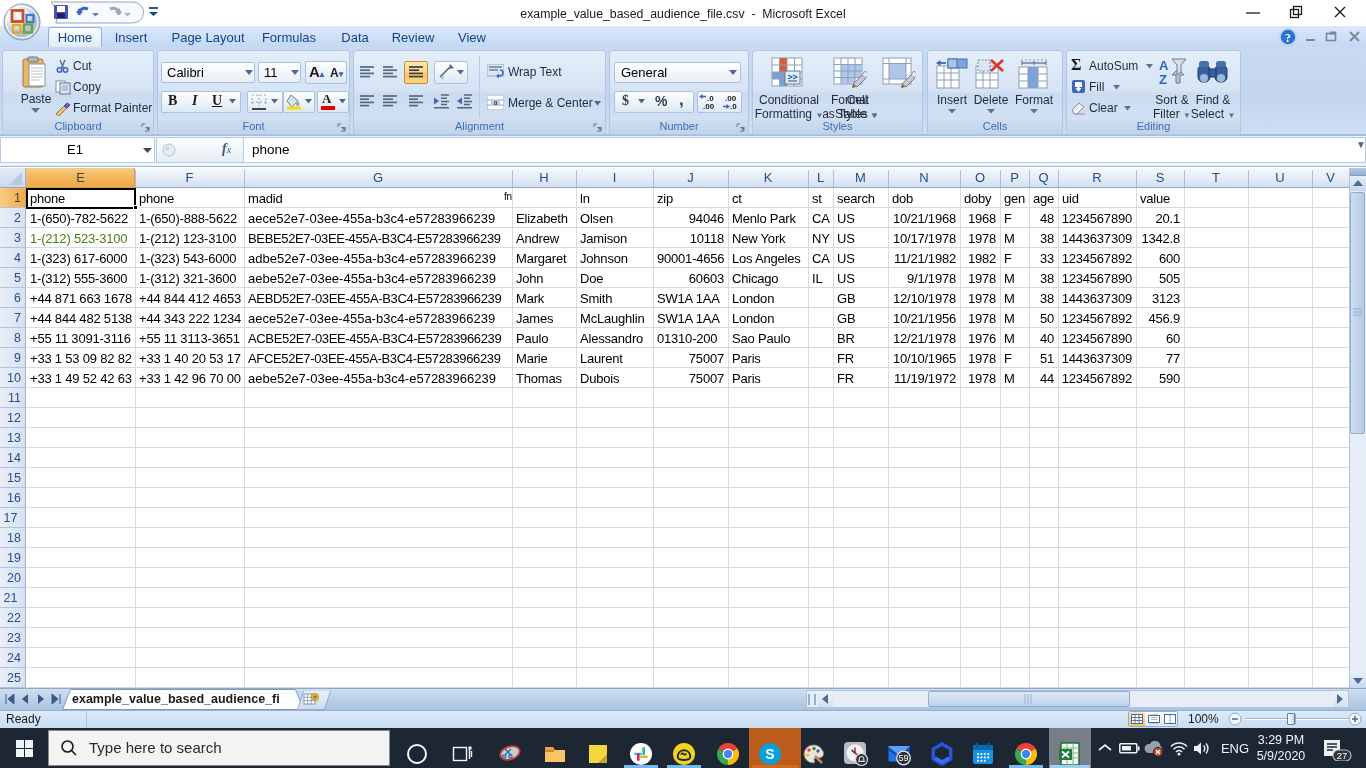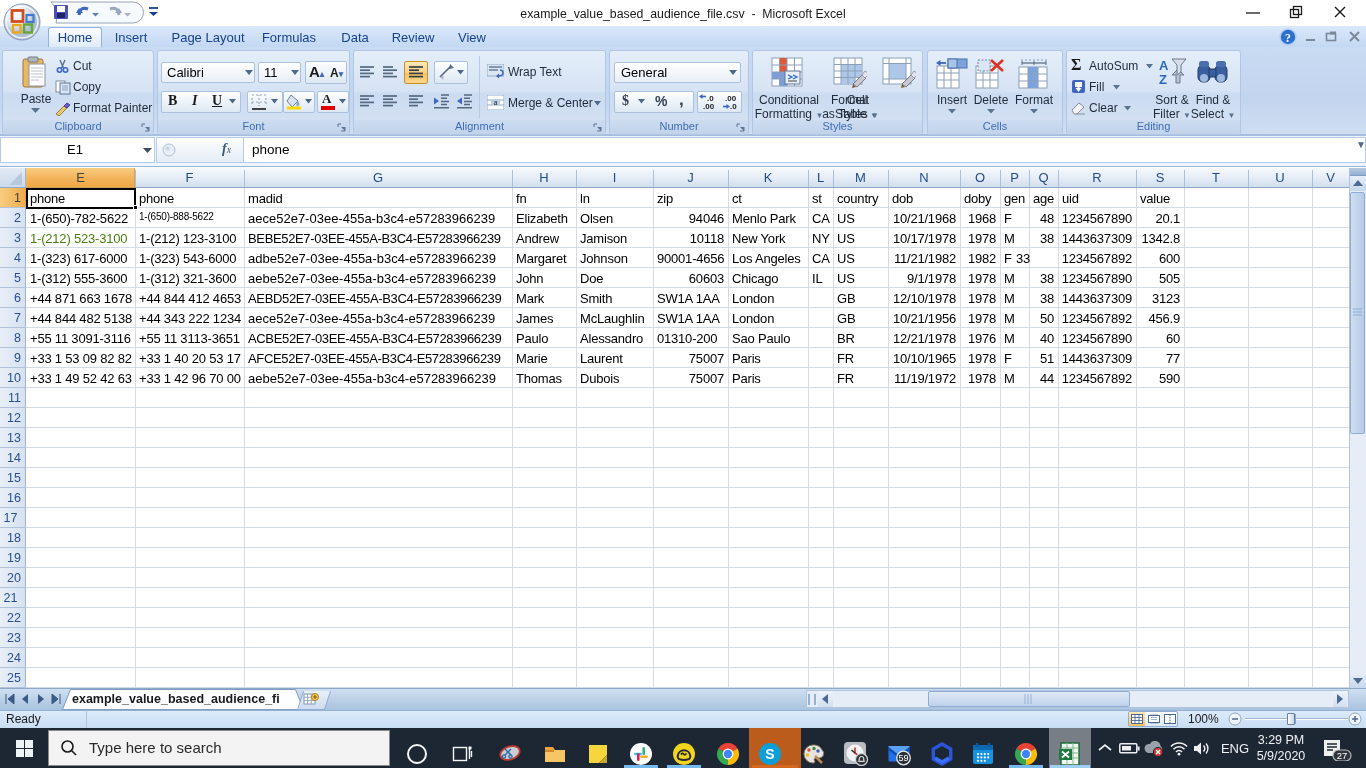--- a/index.html
+++ b/index.html
@@ -504,34 +504,34 @@
 <div class="a" style="left:0;top:611px;width:21px;text-align:right;font-size:12.5px;color:#26508e">22</div>
 <div class="a" style="left:0;top:647px;width:26px;height:1px;background:#b2c2da"></div>
 <div class="a" style="left:0;top:631px;width:21px;text-align:right;font-size:12.5px;color:#26508e">23</div>
 <div class="a" style="left:0;top:667px;width:26px;height:1px;background:#b2c2da"></div>
 <div class="a" style="left:0;top:651px;width:21px;text-align:right;font-size:12.5px;color:#26508e">24</div>
 <div class="a" style="left:0;top:687px;width:26px;height:1px;background:#b2c2da"></div>
 <div class="a" style="left:0;top:671px;width:21px;text-align:right;font-size:12.5px;color:#26508e">25</div>
 <div class="a" style="left:30px;top:191px;text-align:left;font-size:13px;color:#000;white-space:nowrap;letter-spacing:-0.2px">phone</div>
 <div class="a" style="left:139px;top:191px;text-align:left;font-size:13px;color:#000;white-space:nowrap;letter-spacing:-0.2px">phone</div>
 <div class="a" style="left:248px;top:191px;text-align:left;font-size:13px;color:#000;white-space:nowrap;letter-spacing:-0.2px">madid</div>
-<div class="a" style="left:516px;top:191px;text-align:left;font-size:13px;color:#000;white-space:nowrap;letter-spacing:-0.2px">fn</div>
+<div class="a" style="left:504px;top:191px;text-align:left;font-size:10px;color:#000;white-space:nowrap;letter-spacing:-0.2px">fn</div>
 <div class="a" style="left:580px;top:191px;text-align:left;font-size:13px;color:#000;white-space:nowrap;letter-spacing:-0.2px">ln</div>
 <div class="a" style="left:657px;top:191px;text-align:left;font-size:13px;color:#000;white-space:nowrap;letter-spacing:-0.2px">zip</div>
 <div class="a" style="left:732px;top:191px;text-align:left;font-size:13px;color:#000;white-space:nowrap;letter-spacing:-0.2px">ct</div>
 <div class="a" style="left:812px;top:191px;text-align:left;font-size:13px;color:#000;white-space:nowrap;letter-spacing:-0.2px">st</div>
-<div class="a" style="left:837px;top:191px;text-align:left;font-size:13px;color:#000;white-space:nowrap;letter-spacing:-0.2px">country</div>
+<div class="a" style="left:837px;top:191px;text-align:left;font-size:13px;color:#000;white-space:nowrap;letter-spacing:-0.2px">search</div>
 <div class="a" style="left:892px;top:191px;text-align:left;font-size:13px;color:#000;white-space:nowrap;letter-spacing:-0.2px">dob</div>
 <div class="a" style="left:964px;top:191px;text-align:left;font-size:13px;color:#000;white-space:nowrap;letter-spacing:-0.2px">doby</div>
 <div class="a" style="left:1004px;top:191px;text-align:left;font-size:13px;color:#000;white-space:nowrap;letter-spacing:-0.2px">gen</div>
 <div class="a" style="left:1033px;top:191px;text-align:left;font-size:13px;color:#000;white-space:nowrap;letter-spacing:-0.2px">age</div>
 <div class="a" style="left:1062px;top:191px;text-align:left;font-size:13px;color:#000;white-space:nowrap;letter-spacing:-0.2px">uid</div>
 <div class="a" style="left:1140px;top:191px;text-align:left;font-size:13px;color:#000;white-space:nowrap;letter-spacing:-0.2px">value</div>
 <div class="a" style="left:30px;top:211px;text-align:left;font-size:13px;color:#000;white-space:nowrap;letter-spacing:-0.2px">1-(650)-782-5622</div>
-<div class="a" style="left:139px;top:211px;text-align:left;font-size:10px;color:#000;white-space:nowrap;letter-spacing:-0.2px">1-(650)-888-5622</div>
+<div class="a" style="left:139px;top:211px;text-align:left;font-size:13px;color:#000;white-space:nowrap;letter-spacing:-0.2px">1-(650)-888-5622</div>
 <div class="a" style="left:248px;top:211px;text-align:left;font-size:13px;color:#000;white-space:nowrap;letter-spacing:0px">aece52e7-03ee-455a-b3c4-e57283966239</div>
 <div class="a" style="left:516px;top:211px;text-align:left;font-size:13px;color:#000;white-space:nowrap;letter-spacing:-0.2px">Elizabeth</div>
 <div class="a" style="left:580px;top:211px;text-align:left;font-size:13px;color:#000;white-space:nowrap;letter-spacing:-0.2px">Olsen</div>
 <div class="a" style="left:655px;top:211px;width:69px;text-align:right;font-size:13px;color:#000;white-space:nowrap;letter-spacing:-0.2px">94046</div>
 <div class="a" style="left:732px;top:211px;text-align:left;font-size:13px;color:#000;white-space:nowrap;letter-spacing:-0.2px">Menlo Park</div>
 <div class="a" style="left:812px;top:211px;text-align:left;font-size:13px;color:#000;white-space:nowrap;letter-spacing:-0.2px">CA</div>
 <div class="a" style="left:837px;top:211px;text-align:left;font-size:13px;color:#000;white-space:nowrap;letter-spacing:-0.2px">US</div>
 <div class="a" style="left:890px;top:211px;width:66px;text-align:right;font-size:13px;color:#000;white-space:nowrap;letter-spacing:-0.2px">10/21/1968</div>
 <div class="a" style="left:962px;top:211px;width:34px;text-align:right;font-size:13px;color:#000;white-space:nowrap;letter-spacing:-0.2px">1968</div>
 <div class="a" style="left:1004px;top:211px;text-align:left;font-size:13px;color:#000;white-space:nowrap;letter-spacing:-0.2px">F</div>
@@ -558,21 +558,21 @@
 <div class="a" style="left:248px;top:251px;text-align:left;font-size:13px;color:#000;white-space:nowrap;letter-spacing:0px">adbe52e7-03ee-455a-b3c4-e57283966239</div>
 <div class="a" style="left:516px;top:251px;text-align:left;font-size:13px;color:#000;white-space:nowrap;letter-spacing:-0.2px">Margaret</div>
 <div class="a" style="left:580px;top:251px;text-align:left;font-size:13px;color:#000;white-space:nowrap;letter-spacing:-0.2px">Johnson</div>
 <div class="a" style="left:657px;top:251px;text-align:left;font-size:13px;color:#000;white-space:nowrap;letter-spacing:-0.2px">90001-4656</div>
 <div class="a" style="left:732px;top:251px;text-align:left;font-size:13px;color:#000;white-space:nowrap;letter-spacing:-0.2px">Los Angeles</div>
 <div class="a" style="left:812px;top:251px;text-align:left;font-size:13px;color:#000;white-space:nowrap;letter-spacing:-0.2px">CA</div>
 <div class="a" style="left:837px;top:251px;text-align:left;font-size:13px;color:#000;white-space:nowrap;letter-spacing:-0.2px">US</div>
 <div class="a" style="left:890px;top:251px;width:66px;text-align:right;font-size:13px;color:#000;white-space:nowrap;letter-spacing:-0.2px">11/21/1982</div>
 <div class="a" style="left:962px;top:251px;width:34px;text-align:right;font-size:13px;color:#000;white-space:nowrap;letter-spacing:-0.2px">1982</div>
 <div class="a" style="left:1004px;top:251px;text-align:left;font-size:13px;color:#000;white-space:nowrap;letter-spacing:-0.2px">F</div>
-<div class="a" style="left:1007px;top:251px;width:23px;text-align:right;font-size:13px;color:#000;white-space:nowrap;letter-spacing:-0.2px">33</div>
+<div class="a" style="left:1031px;top:251px;width:23px;text-align:right;font-size:13px;color:#000;white-space:nowrap;letter-spacing:-0.2px">33</div>
 <div class="a" style="left:1060px;top:251px;width:72px;text-align:right;font-size:13px;color:#000;white-space:nowrap;letter-spacing:-0.2px">1234567892</div>
 <div class="a" style="left:1138px;top:251px;width:42px;text-align:right;font-size:13px;color:#000;white-space:nowrap;letter-spacing:-0.2px">600</div>
 <div class="a" style="left:30px;top:271px;text-align:left;font-size:13px;color:#000;white-space:nowrap;letter-spacing:-0.2px">1-(312) 555-3600</div>
 <div class="a" style="left:139px;top:271px;text-align:left;font-size:13px;color:#000;white-space:nowrap;letter-spacing:-0.2px">1-(312) 321-3600</div>
 <div class="a" style="left:248px;top:271px;text-align:left;font-size:13px;color:#000;white-space:nowrap;letter-spacing:0px">aebe52e7-03ee-455a-b3c4-e57283966239</div>
 <div class="a" style="left:516px;top:271px;text-align:left;font-size:13px;color:#000;white-space:nowrap;letter-spacing:-0.2px">John</div>
 <div class="a" style="left:580px;top:271px;text-align:left;font-size:13px;color:#000;white-space:nowrap;letter-spacing:-0.2px">Doe</div>
 <div class="a" style="left:655px;top:271px;width:69px;text-align:right;font-size:13px;color:#000;white-space:nowrap;letter-spacing:-0.2px">60603</div>
 <div class="a" style="left:732px;top:271px;text-align:left;font-size:13px;color:#000;white-space:nowrap;letter-spacing:-0.2px">Chicago</div>
 <div class="a" style="left:812px;top:271px;text-align:left;font-size:13px;color:#000;white-space:nowrap;letter-spacing:-0.2px">IL</div>

